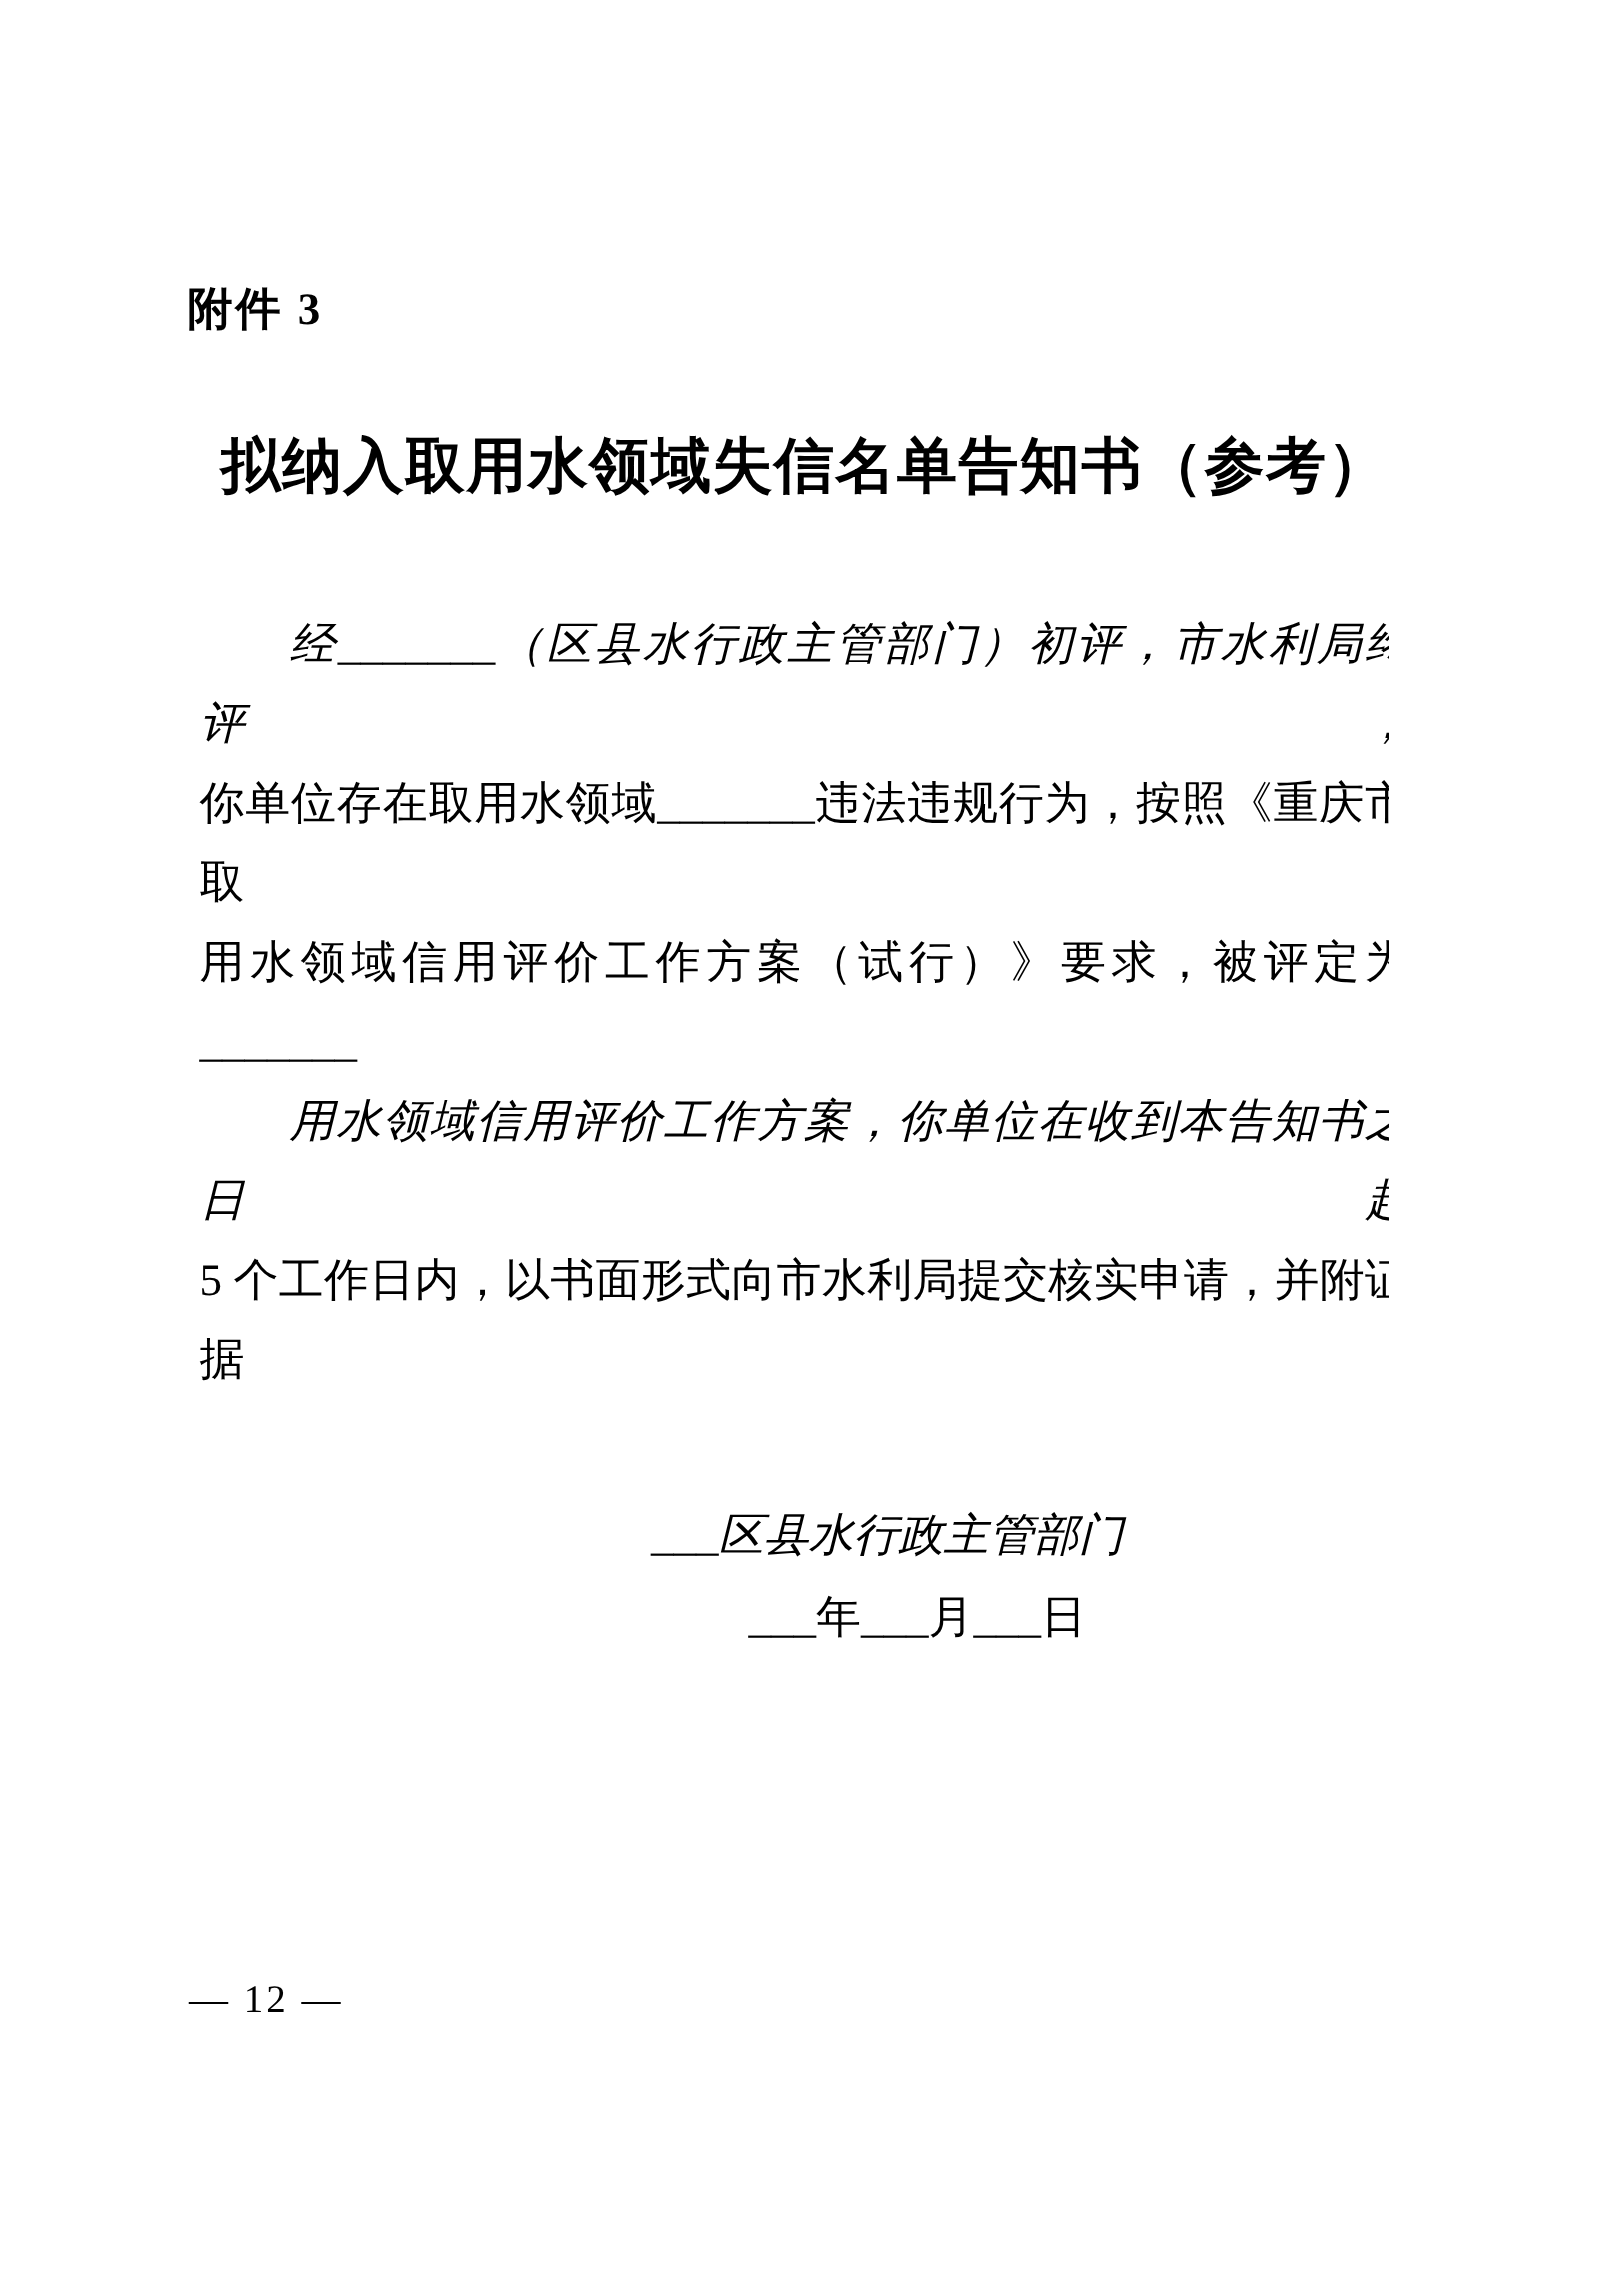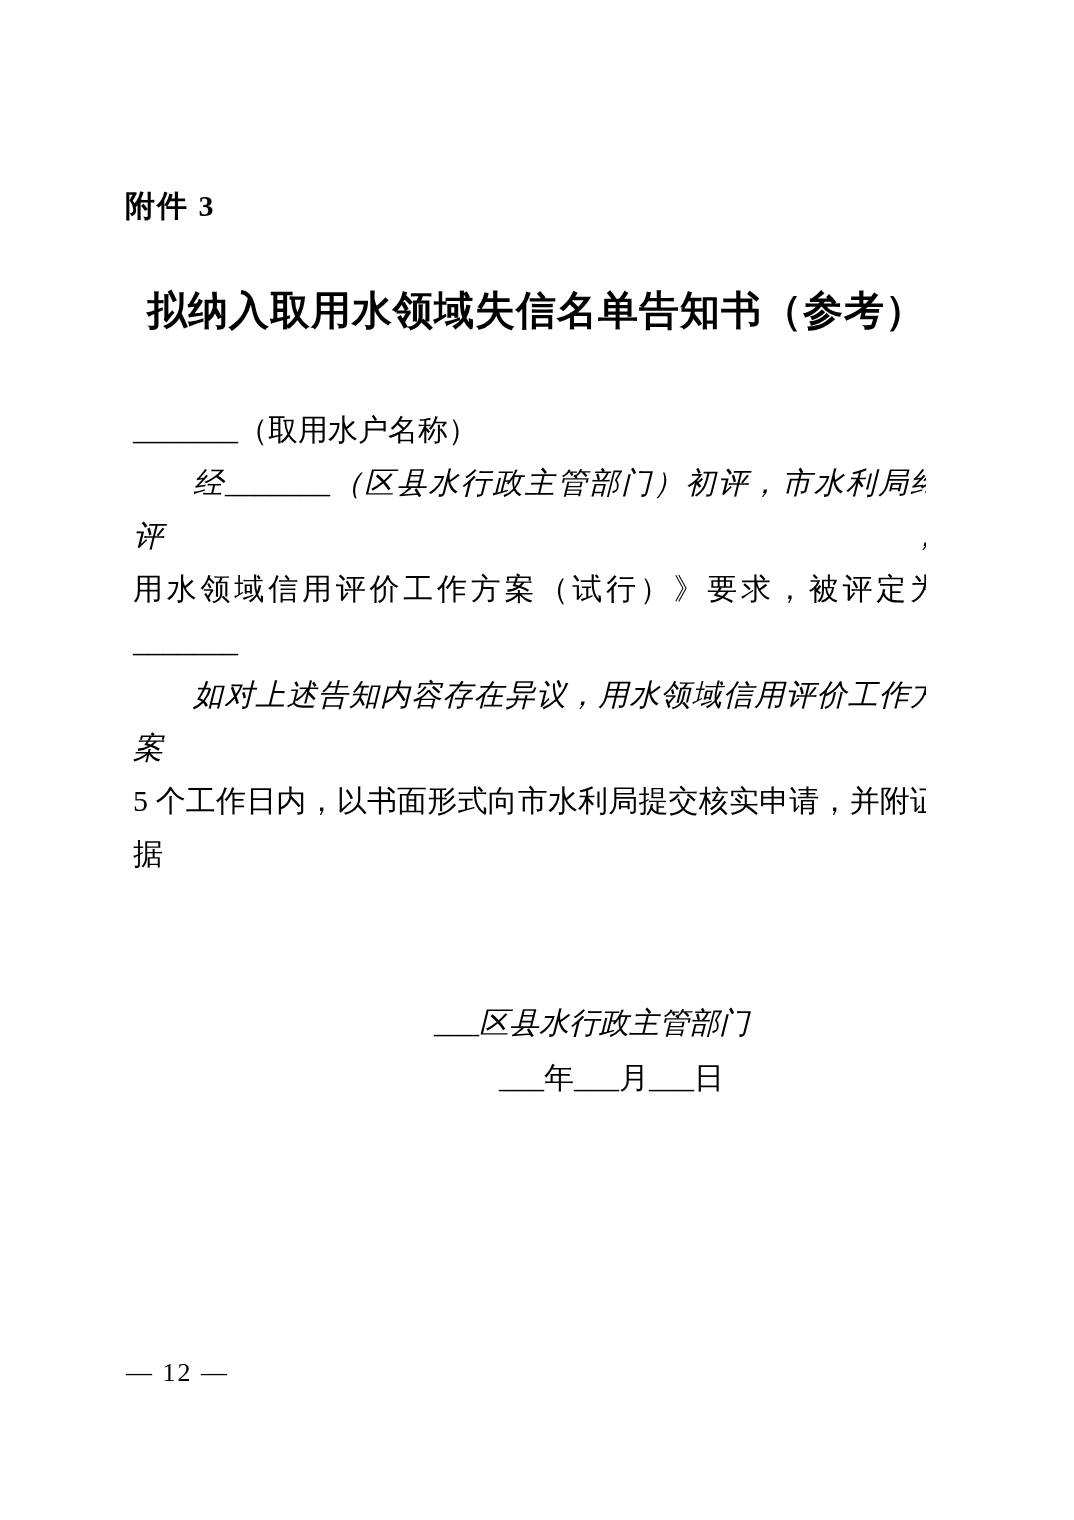--- a/index.html
+++ b/index.html
@@ -66,40 +66,40 @@
   .signoff-date {
     position: absolute;
     top: 1058px;
     right: 202px;
     font-size: 30px;
     white-space: nowrap;
   }
   .page-number {
     position: absolute;
     left: 126px;
-    top: 1358px;
+    top: 1318px;
     font-size: 26px;
     letter-spacing: 2px;
     white-space: nowrap;
   }
 </style>
 </head>
 <body>
 
 <div class="page">
 
   <div class="attachment-label">附件 3</div>
 
   <div class="doc-title">拟纳入取用水领域失信名单告知书（参考）</div>
 
   <div class="body-block">
-    <div class="body-line">_______（取用水户名称）</div>
     <div class="body-line indent justify">经_______（区县水行政主管部门）初评，市水利局终评，</div>
+    <div class="body-line justify">你单位存在取用水领域_______违法违规行为，按照《重庆市取</div>
     <div class="body-line justify">用水领域信用评价工作方案（试行）》要求，被评定为_______</div>
-    <div class="body-line indent justify">如对上述告知内容存在异议，用水领域信用评价工作方案</div>
+    <div class="body-line indent justify">用水领域信用评价工作方案，你单位在收到本告知书之日起</div>
     <div class="body-line justify">5 个工作日内，以书面形式向市水利局提交核实申请，并附证据</div>
   </div>
 
   <div class="signoff-agency">___区县水行政主管部门</div>
 
   <div class="signoff-date">___年___月___日</div>
 
   <div class="page-number">— 12 —</div>
 
 </div>

